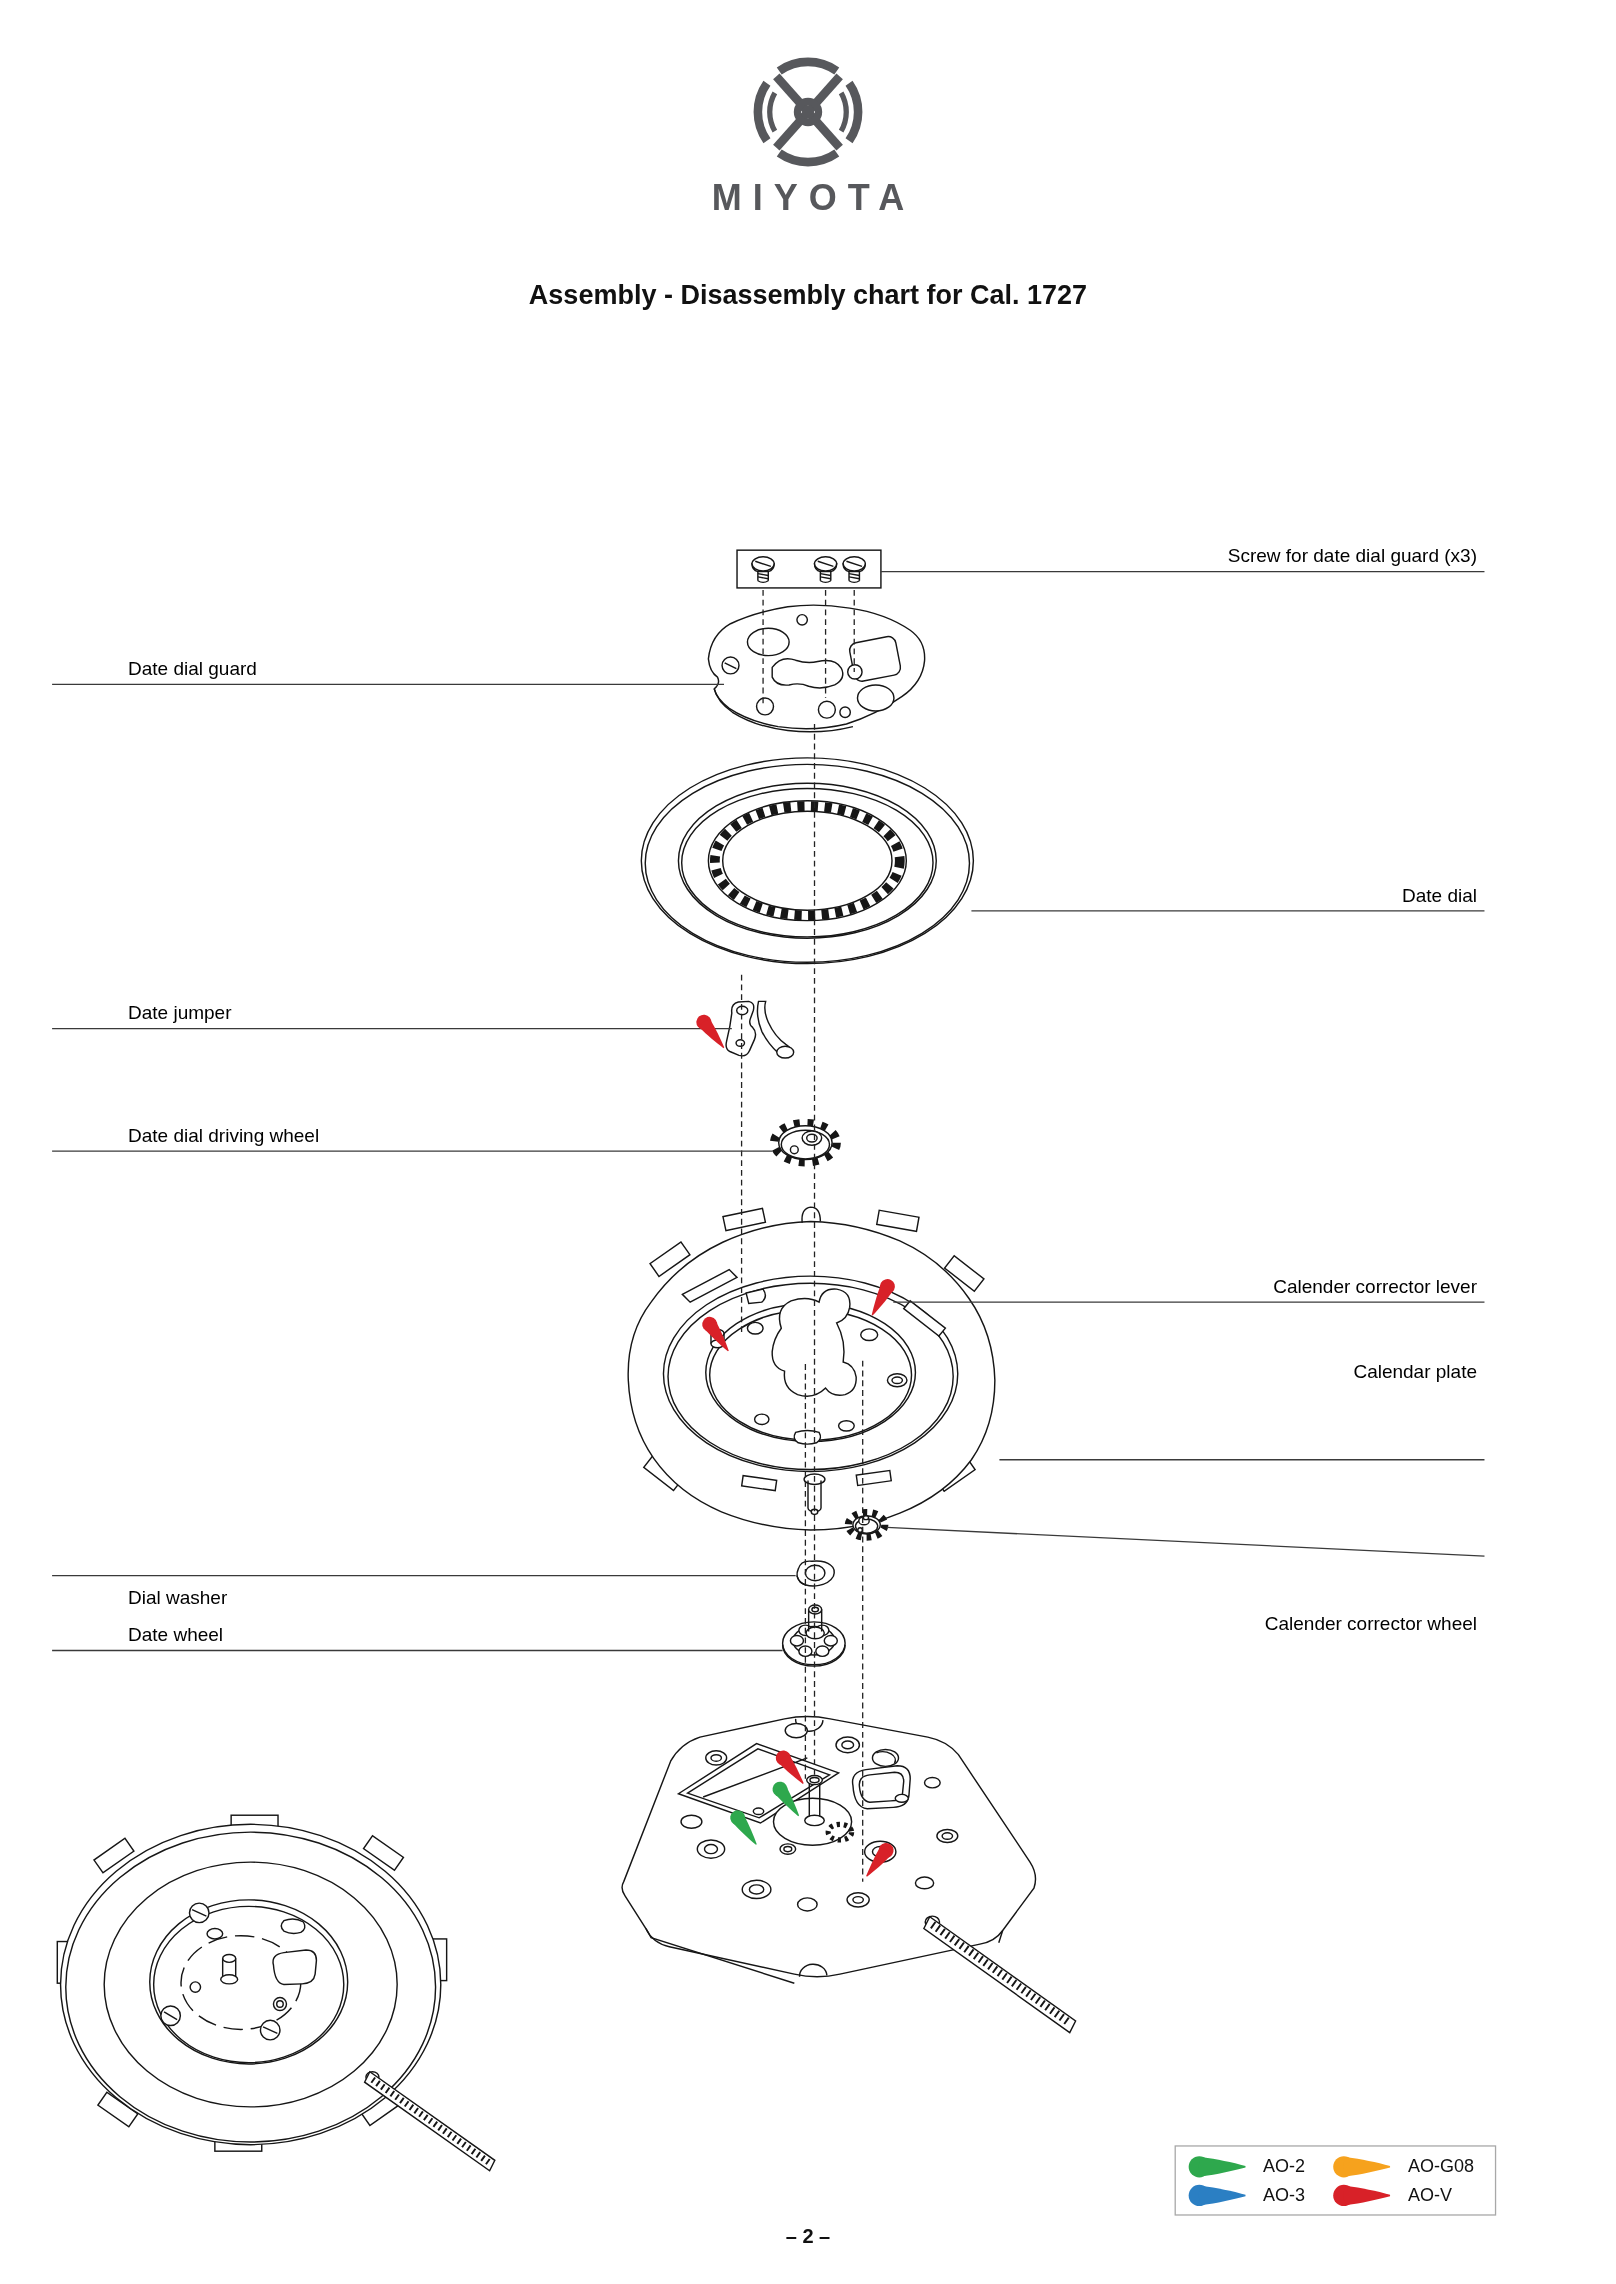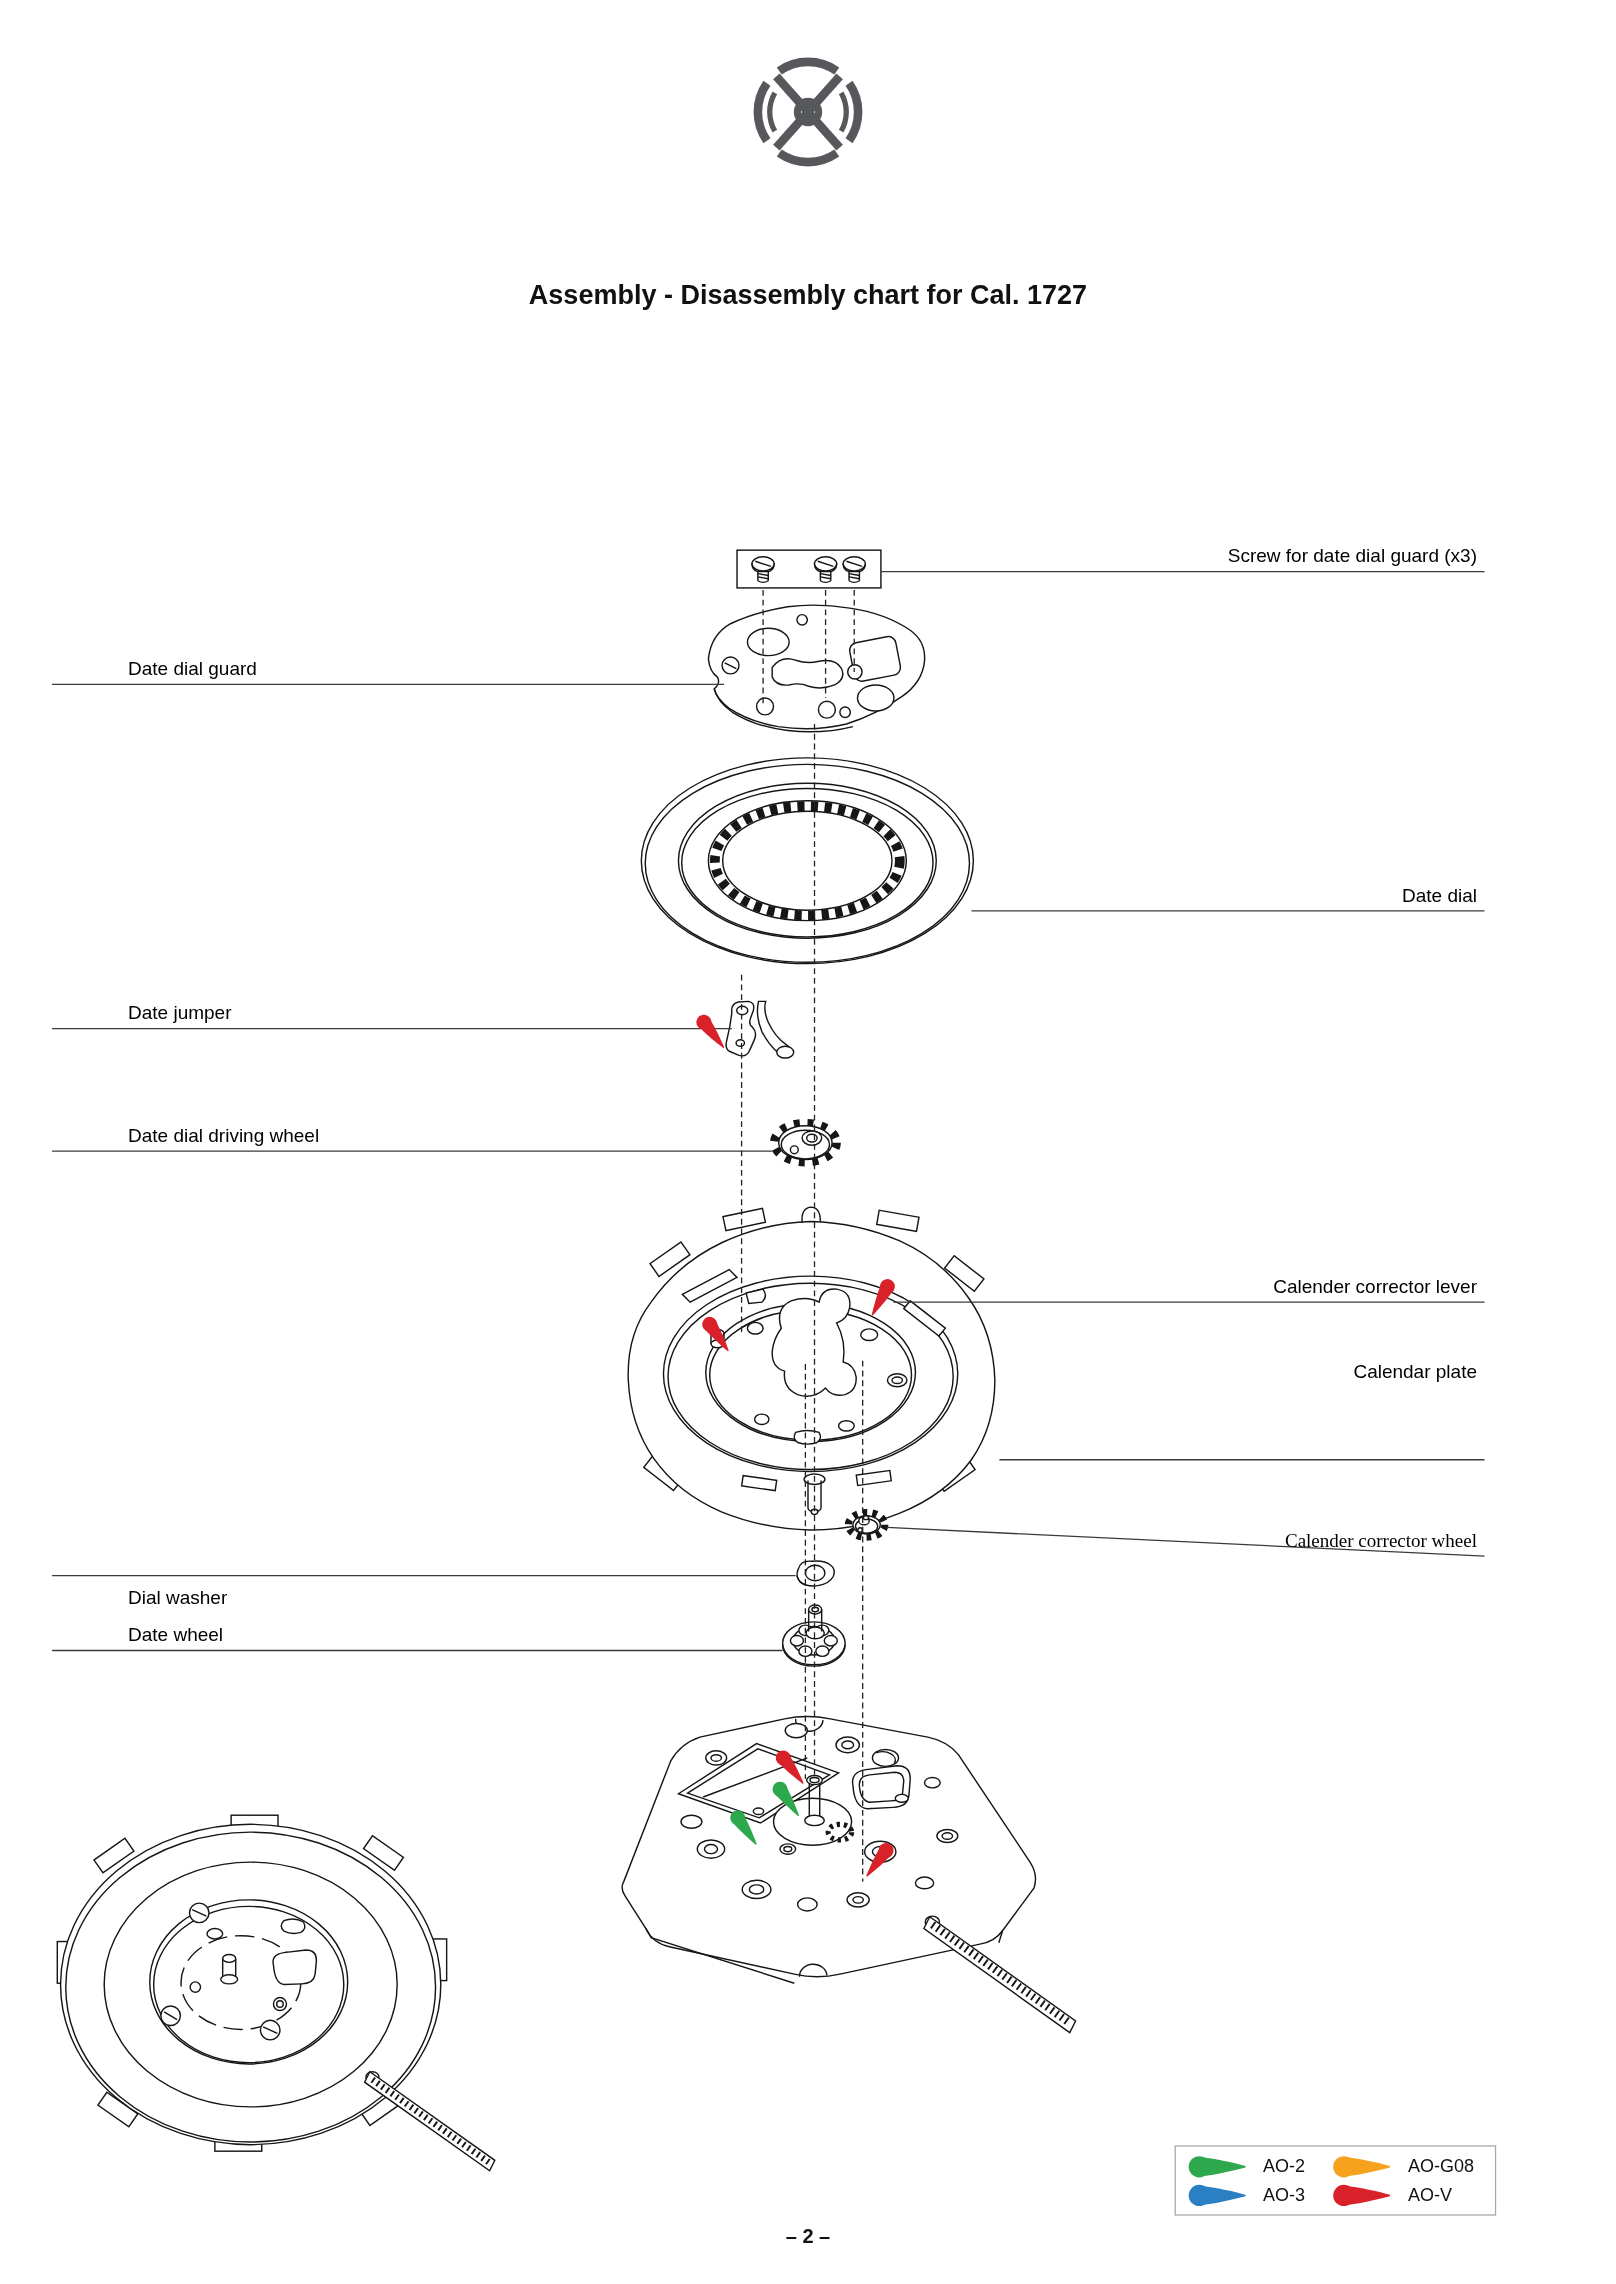--- a/index.html
+++ b/index.html
@@ -32,20 +32,21 @@
       <path d="M 143.6,154.2 A 76 76 0 0 1 56.4,154.2"></path>
       <path d="M 37.8,135.6 A 76 76 0 0 1 37.8,48.4"></path>
       <path d="M 56.4,29.8 A 76 76 0 0 1 143.6,29.8"></path>
       <path d="M 150.2,63 A 58 58 0 0 1 150.2,121" stroke-width="8"></path>
       <path d="M 49.8,121 A 58 58 0 0 1 49.8,63" stroke-width="8"></path>
       <path d="M 52,38 L 148,146"></path>
       <path d="M 148,38 L 52,146"></path>
       <circle cx="100" cy="92" r="16" stroke-width="11"></circle>
     </g>
   </svg>
+  <div class="brand">MIYOTA</div>
   <div class="title">Assembly - Disassembly chart for Cal. 1727</div>
 
   <svg width="1616" height="2284" viewBox="0 0 2482 3508">
     <defs>
       <g id="drop">
         <circle cx="0" cy="0" r="11.5"></circle>
         <path d="M 3.5,-10.2 C 18,-8.5 36,-4.5 50,-0.8 C 50,-0.3 50,0.3 50,0.8 C 36,4.5 18,8.5 3.5,10.2 C -2,6 -2,-6 3.5,-10.2 Z"></path>
       </g>
       <g id="screw">
         <path class="artn" d="M -8,10 L -8,26 M 8,10 L 8,26 M -8,26 Q 0,31 8,26"></path>
@@ -325,21 +326,21 @@
 
   <div class="lbl left" style="top:657px;">Date dial guard</div>
   <div class="lbl left" style="top:1001px;">Date jumper</div>
   <div class="lbl left" style="top:1124px;">Date dial driving wheel</div>
   <div class="lbl left" style="top:1548px;margin-top:38px;">Dial washer</div>
   <div class="lbl left" style="top:1623px;">Date wheel</div>
   <div class="lbl right" style="top:544px;">Screw for date dial guard (x3)</div>
   <div class="lbl right" style="top:884px;">Date dial</div>
   <div class="lbl right" style="top:1275px;">Calender corrector lever</div>
   <div class="lbl right" style="top:1360px;">Calendar plate</div>
-  <div class="lbl right" style="top:1529px;font-family:Liberation Serif, serif;">Calender corrector wheel</div>
+  <div class="lbl right" style="top:1612px;">Calender corrector wheel</div>
 
   <div class="legend-lbl" style="left:1263px;top:2155px;text-align:right;">AO-2</div>
   <div class="legend-lbl" style="left:1263px;top:2184px;">AO-3</div>
   <div class="legend-lbl" style="left:1408px;top:2155px;">AO-G08</div>
   <div class="legend-lbl" style="left:1408px;top:2184px;">AO-V</div>
 
   <div class="pageno">– 2 –</div>
 </div>
 
 

